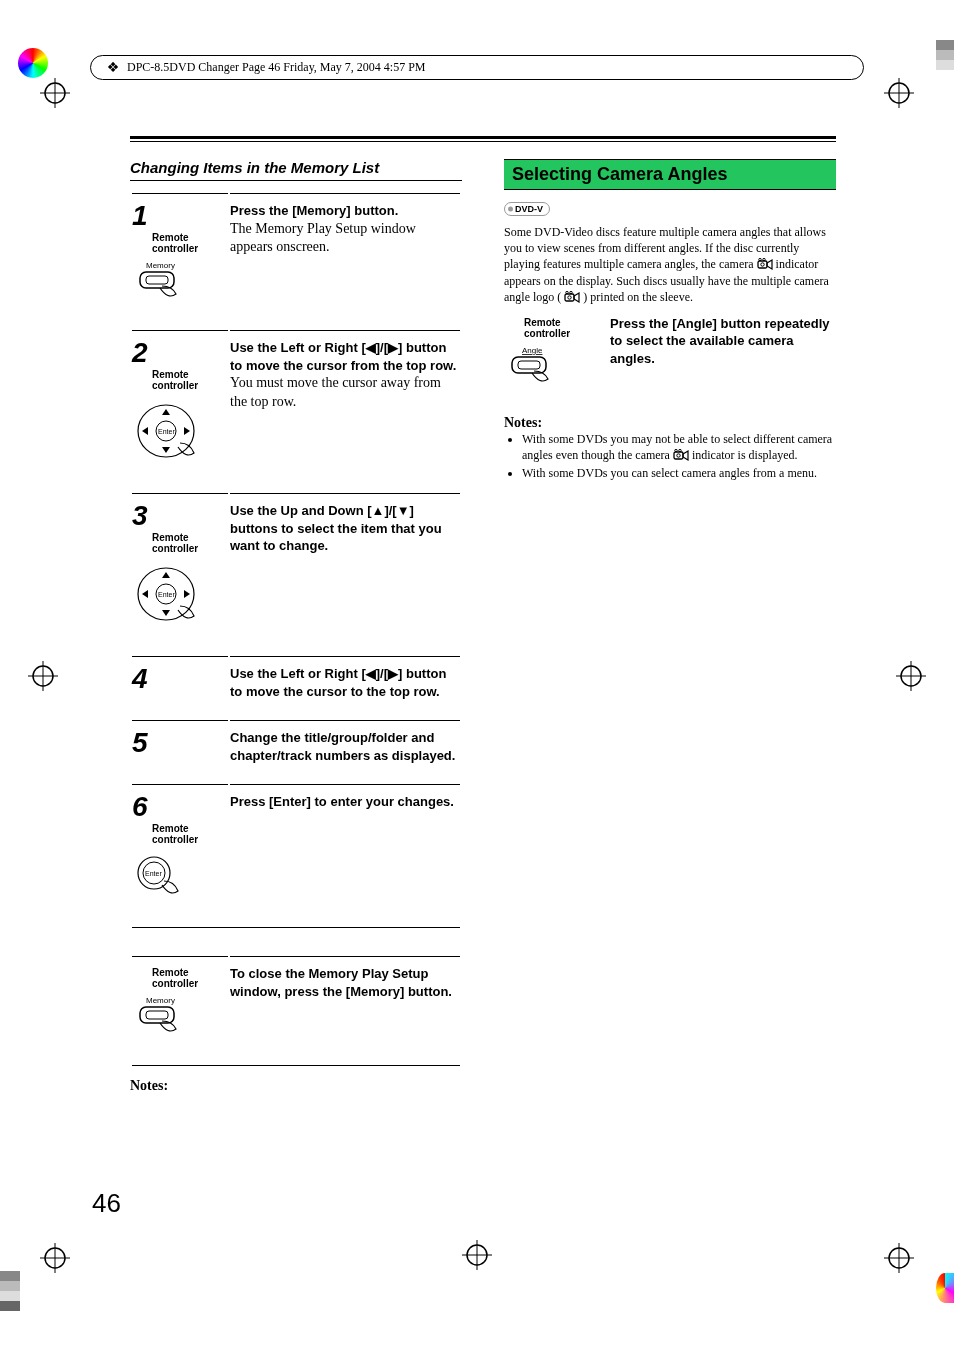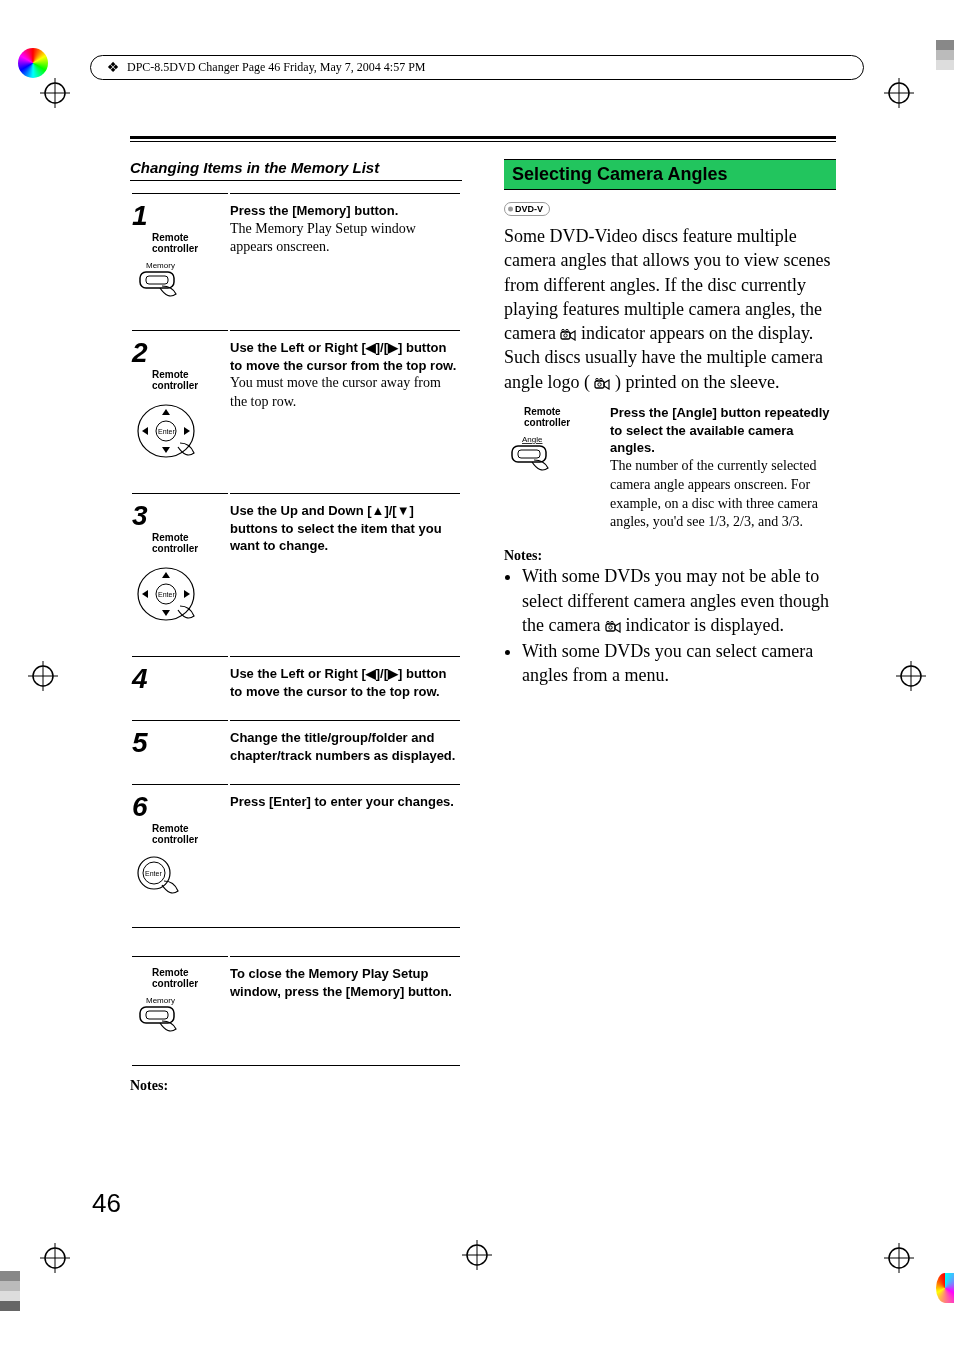--- a/index.html
+++ b/index.html
@@ -126,21 +126,21 @@
     }
 
     .btn-svg { margin-top: 6px; }
 
     .notes-label {
       font-weight: bold;
       font-size: 14px;
       margin-top: 10px;
     }
     ul.notes { margin-left: 4px; padding-left: 14px; }
-    ul.notes li { font-size: 18px; line-height: 1.35; margin-bottom: 2px; }
+    ul.notes li { font-size: 12px; line-height: 1.35; margin-bottom: 2px; }
 
     .section-box {
       background: #22c55e;
       border-top: 1px solid #000;
       border-bottom: 1px solid #000;
       padding: 4px 8px;
       font-family: Arial, Helvetica, sans-serif;
       font-weight: bold;
       font-size: 18px;
       margin-bottom: 8px;
@@ -158,21 +158,21 @@
       border:1px solid #999;
     }
     .badge::before{
       content:"";
       position:absolute;
       left:3px; top:50%; transform:translateY(-50%);
       width:5px; height:5px; border-radius:50%;
       background:#999;
     }
 
-    .para { font-size: 18px; line-height: 1.35; margin-bottom: 10px; }
+    .para { font-size: 12px; line-height: 1.35; margin-bottom: 10px; }
 
     .cam-icon { display:inline-block; vertical-align:-2px; }
 
     .angle-block { display:flex; gap:10px; }
     .angle-left { width: 96px; flex:0 0 96px; }
 
     .page-num {
       position: absolute;
       left: 92px;
       bottom: 132px;
@@ -399,21 +399,20 @@
           <div class="rc-label">Remote controller</div>
           <svg class="btn-svg" width="60" height="50" viewBox="0 0 60 50">
             <text x="18" y="8" font-size="8" font-family="Arial" text-decoration="underline">Angle</text>
             <rect x="8" y="12" width="34" height="16" rx="6" fill="none" stroke="#000" stroke-width="1.5"></rect>
             <rect x="14" y="16" width="22" height="8" rx="3" fill="none" stroke="#000"></rect>
             <path d="M28 28 Q36 40 44 34 Q40 26 30 26" fill="none" stroke="#000" stroke-width="1.2"></path>
           </svg>
         </div>
         <div>
           <div class="step-bold">Press the [Angle] button repeatedly to select the available camera angles.</div>
-          <div class="step-body">The number of the currently selected camera angle appears onscreen. For example, on a disc with three camera angles, you'd see 1/3, 2/3, and 3/3.</div>
         </div>
       </div>
 
       <div class="notes-label" style="margin-top:16px">Notes:</div>
       <ul class="notes">
         <li>
           <span>With some DVDs you may not be able to select different camera angles even though the camera </span>
           <svg class="cam-icon" width="16" height="12" viewBox="0 0 16 12">
             <rect x="1" y="3" width="9" height="7" rx="1.5" fill="none" stroke="#000" stroke-width="1.3"></rect>
             <circle cx="5.5" cy="6.5" r="1.7" fill="none" stroke="#000" stroke-width="1"></circle>

